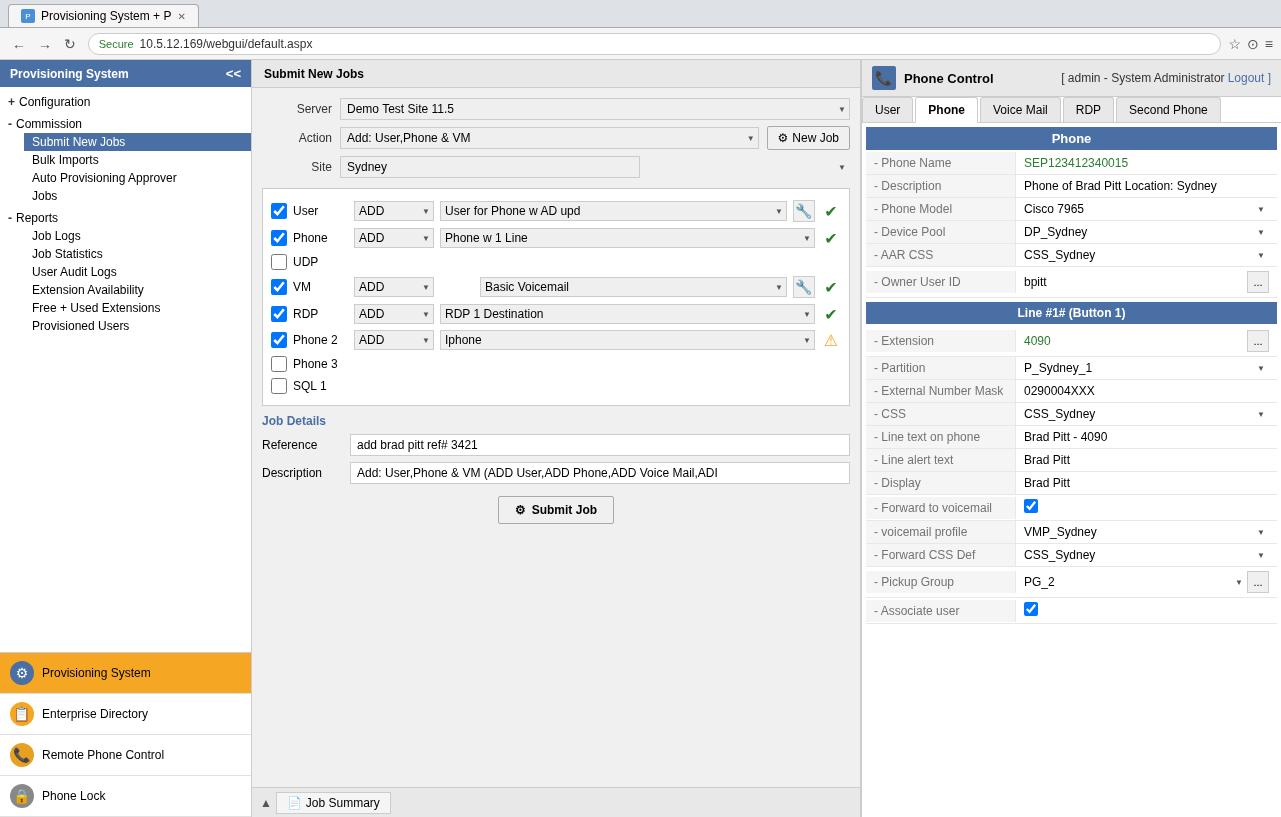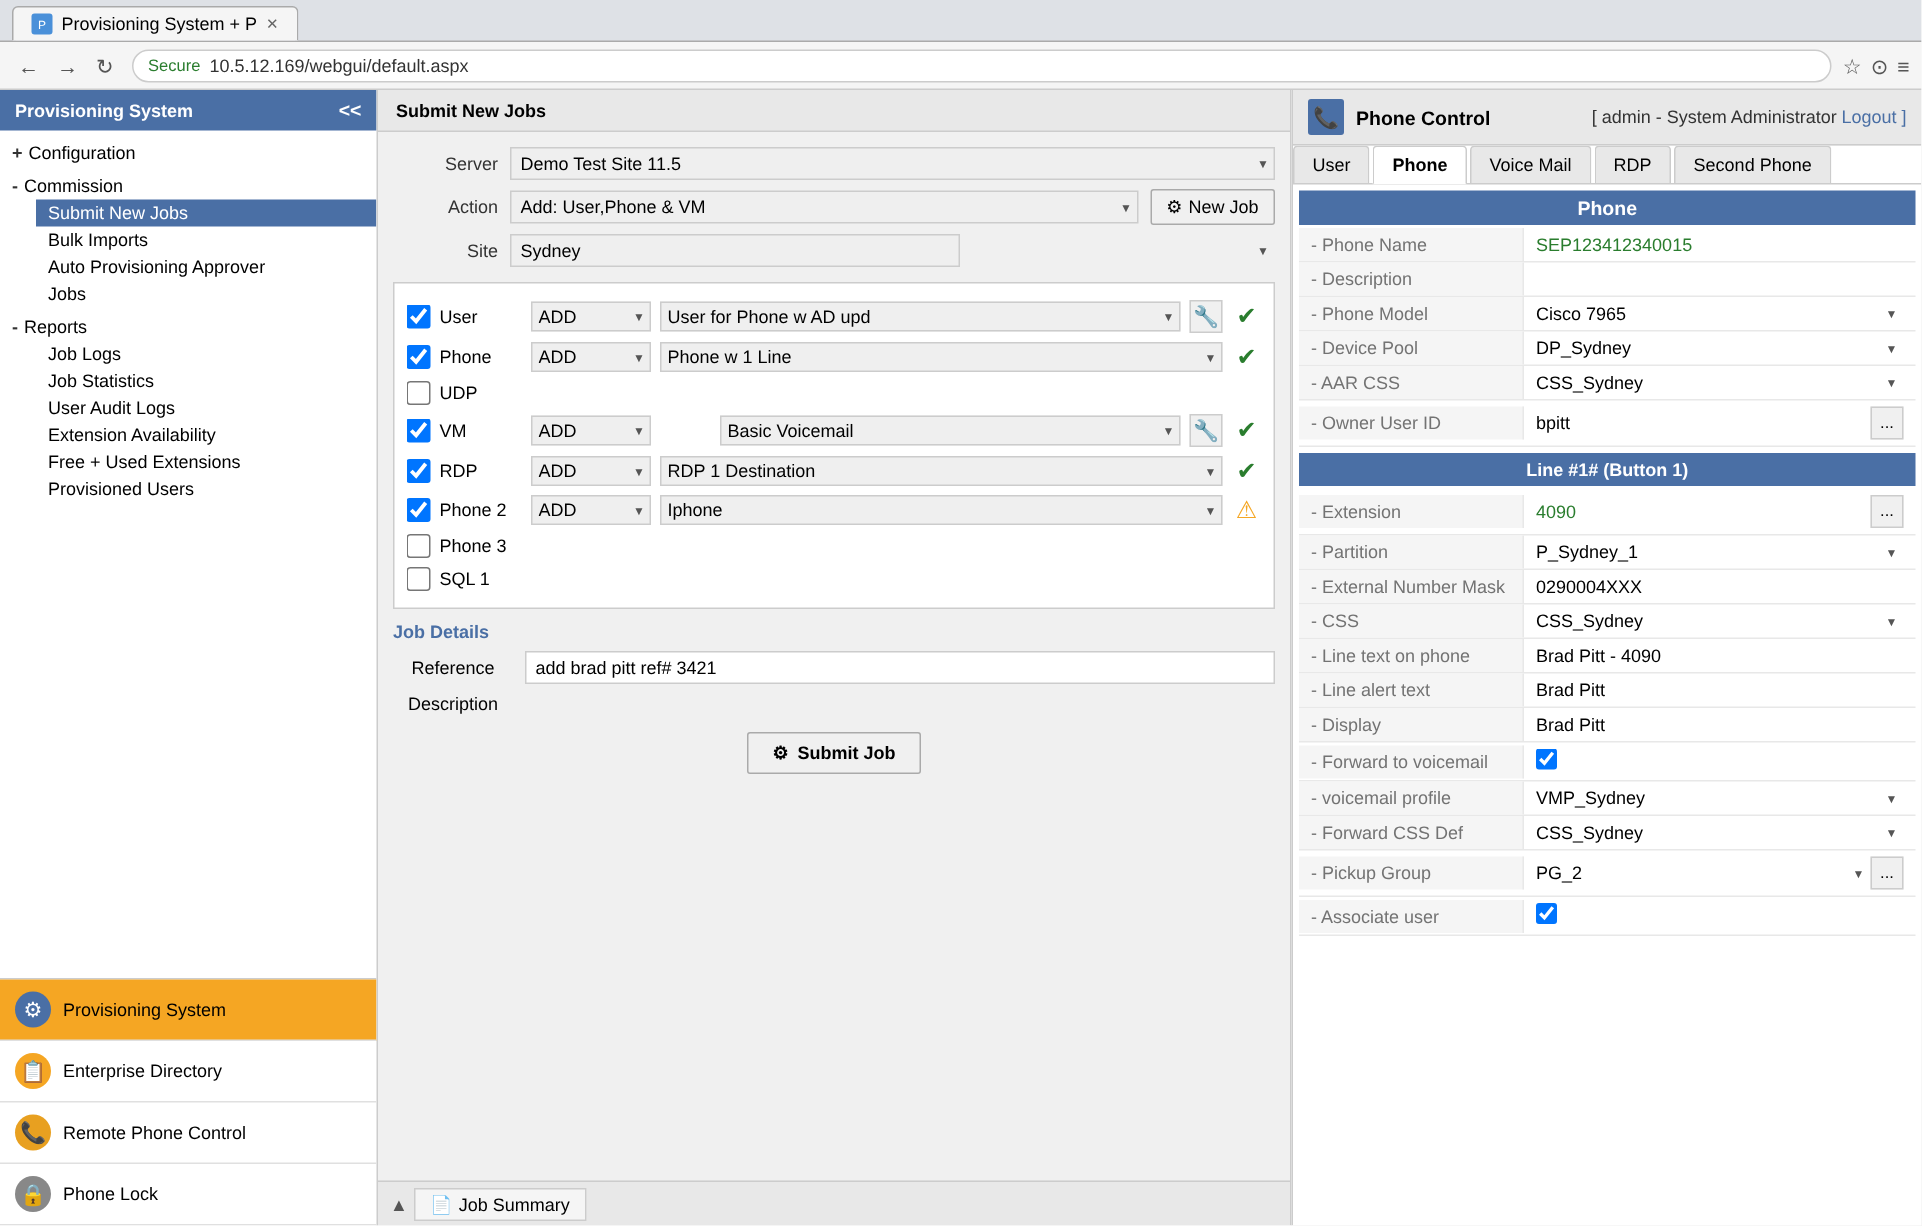--- a/index.html
+++ b/index.html
@@ -64,21 +64,21 @@
     .task-check { width: 16px; height: 16px; }
     .task-label { width: 55px; font-size: 12px; }
     .task-icon { width: 22px; height: 22px; display: flex; align-items: center; justify-content: center; border: 1px solid #ccc; background: #f0f0f0; cursor: pointer; font-size: 14px; }
     .task-status { width: 20px; text-align: center; }
     .status-ok { color: #2a7d2e; font-size: 16px; }
     .status-warn { color: #f5a623; font-size: 16px; }
 
     .job-details-section { margin-top: 8px; }
     .job-details-title { color: #4a6fa5; font-weight: bold; margin-bottom: 6px; }
     .detail-row { display: flex; align-items: center; gap: 8px; margin-bottom: 6px; }
-    .detail-label { width: 80px; text-align: center; font-size: 12px; }
+    .detail-label { width: 80px; text-align: left; font-size: 12px; }
     .detail-input { flex: 1; padding: 3px 6px; border: 1px solid #ccc; font-size: 12px; }
 
     .submit-btn { display: flex; align-items: center; gap: 6px; padding: 6px 16px; background: #f0f0f0; border: 1px solid #aaa; cursor: pointer; font-size: 13px; font-weight: bold; border-radius: 2px; margin: 8px auto; }
 
     
     .bottom-bar { height: 30px; background: #e8e8e8; border-top: 1px solid #ccc; display: flex; align-items: center; padding: 0 8px; gap: 4px; }
     .bottom-bar-arrow { cursor: pointer; color: #555; }
     .job-summary-tab { display: flex; align-items: center; gap: 4px; padding: 3px 10px; background: #f5f5f5; border: 1px solid #ccc; cursor: pointer; font-size: 12px; }
 
     
@@ -324,20 +324,21 @@
           </div>
 
           <div class="job-details-section">
             <div class="job-details-title">Job Details</div>
             <div class="detail-row">
               <div class="detail-label">Reference</div>
               <input type="text" class="detail-input" value="add brad pitt ref# 3421" style="">
             </div>
             <div class="detail-row">
               <div class="detail-label">Description</div>
+              <input type="text" class="detail-input" value="Add: User,Phone &amp; VM (ADD User,ADD Phone,ADD Voice Mail,ADI" style="">
             </div>
           </div>
 
           <div style="text-align:center; margin-top:12px;">
             <button class="submit-btn">
               <span>⚙</span>
               <span>Submit Job</span>
             </button>
           </div>
         </div>
@@ -371,20 +372,21 @@
 
         <div class="phone-content">
           <div class="phone-section-header">Phone</div>
 
           <div class="phone-field-row">
             <div class="phone-field-label">- Phone Name</div>
             <div class="phone-field-value link">SEP123412340015</div>
           </div>
           <div class="phone-field-row">
             <div class="phone-field-label">- Description</div>
+            <div class="phone-field-value">Phone of Brad Pitt Location: Sydney</div>
           </div>
           <div class="phone-field-row">
             <div class="phone-field-label">- Phone Model</div>
             <div class="phone-field-value">
               <div class="sel-wrapper" style="width:100%;">
                 <select style="width:100%; border:none; font-size:12px; background:transparent; padding-right:16px;">
                   <option>Cisco 7965</option>
                 </select>
               </div>
             </div>

